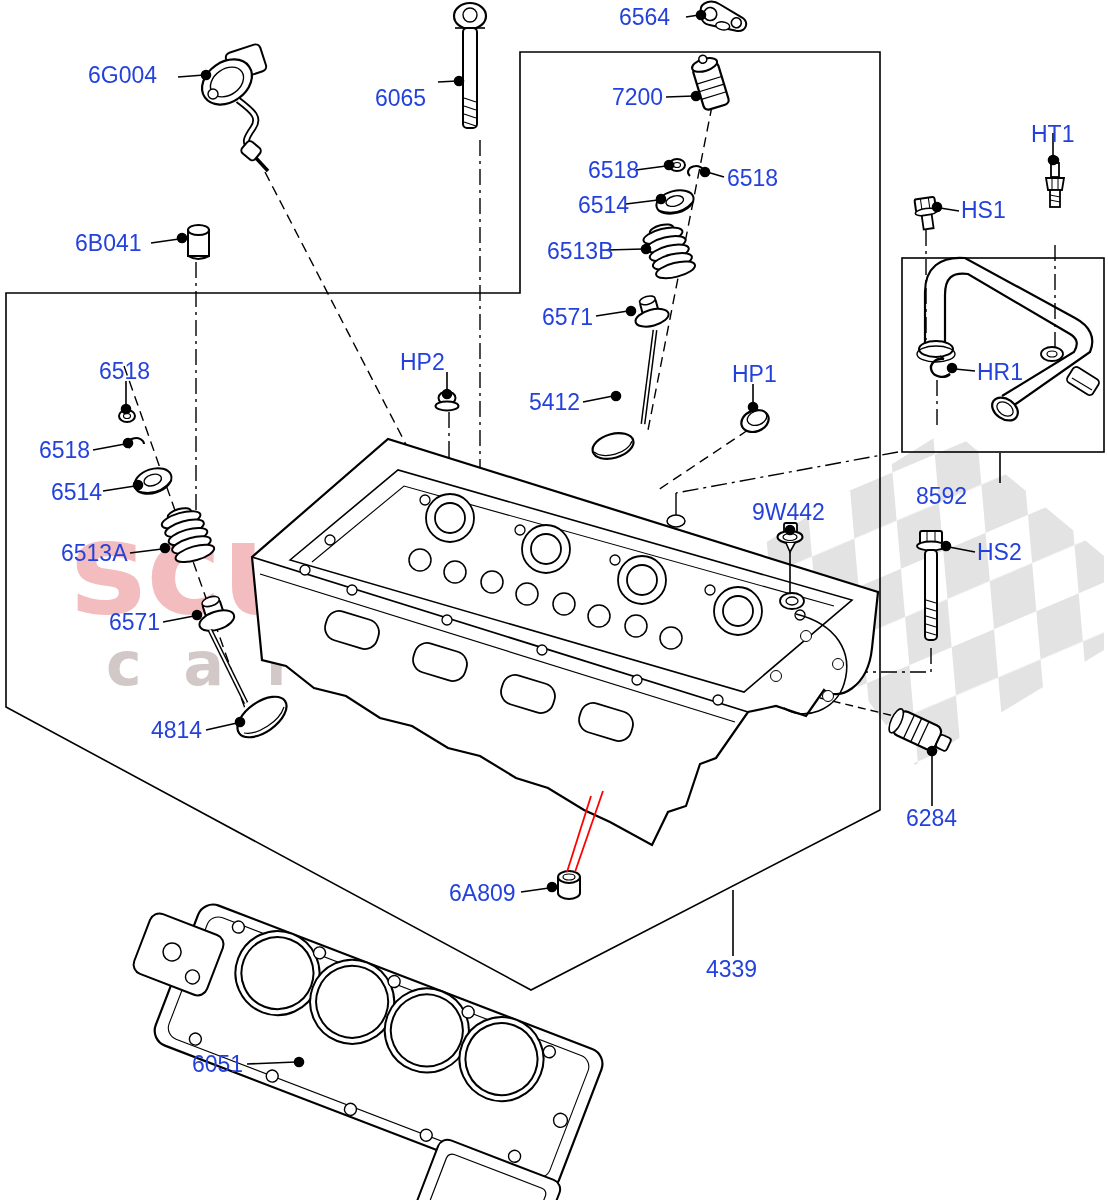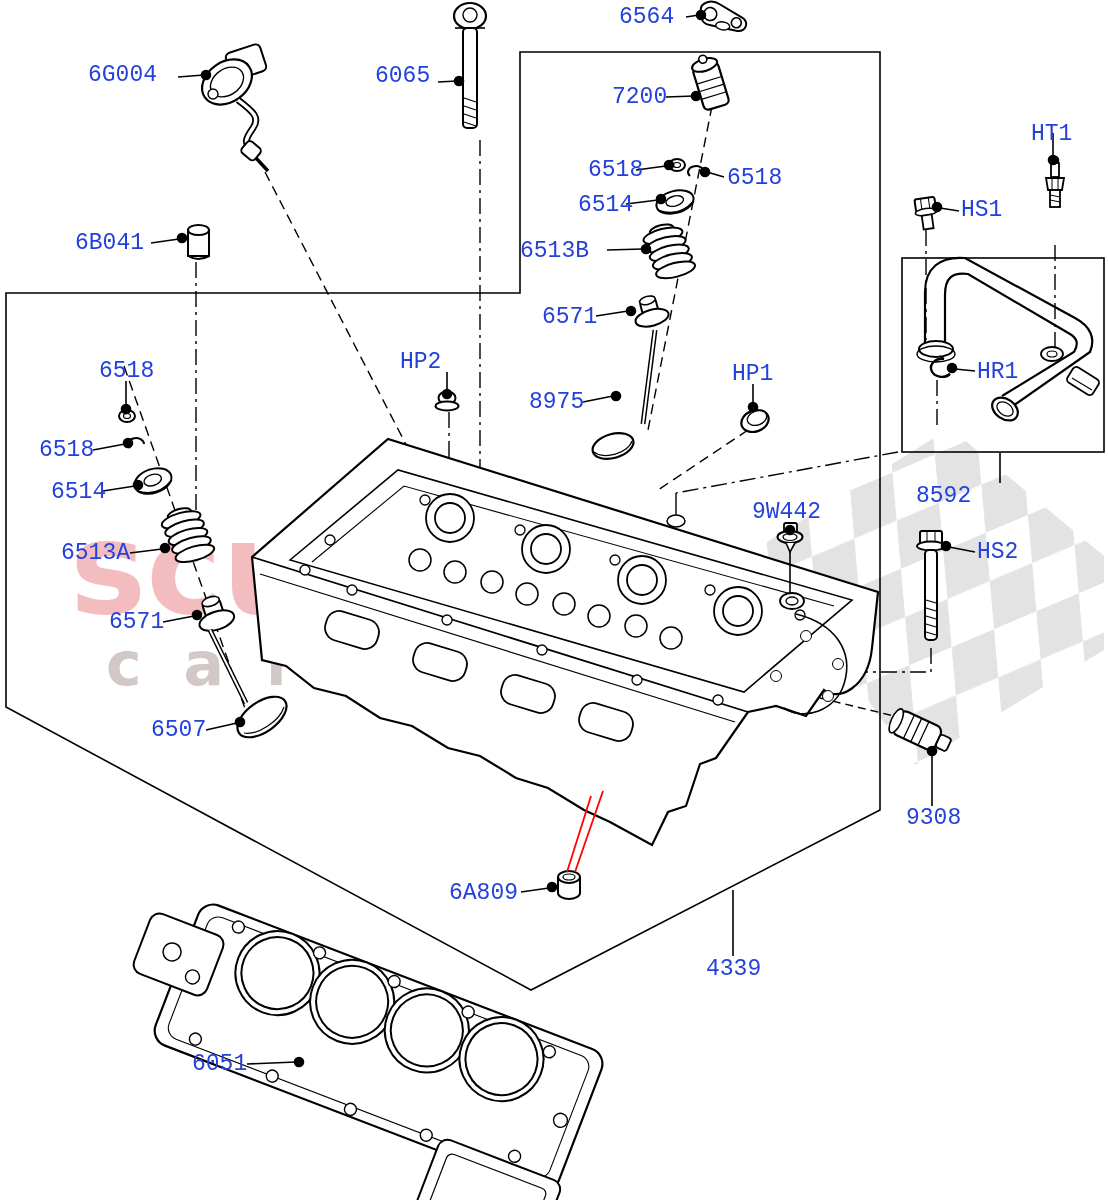--- a/index.html
+++ b/index.html
@@ -6,21 +6,21 @@
   #stage{position:relative;width:1108px;height:1200px;overflow:hidden;background:#fff;
          font-family:"Liberation Sans", sans-serif;}
   .wm-brand{position:absolute;left:70px;top:505px;font-family:"DejaVu Sans",sans-serif;
             font-weight:bold;font-size:128px;line-height:128px;letter-spacing:0px;
             color:#f3bdc0;z-index:1;user-select:none;}
   .wm-sub{position:absolute;left:106px;top:632px;font-family:"DejaVu Sans",sans-serif;
           font-weight:bold;font-size:60px;line-height:64px;letter-spacing:42px;word-spacing:66px;
           color:#d3c8c8;z-index:1;user-select:none;}
   svg.art{position:absolute;left:0;top:0;z-index:2;}
   .lbl{position:absolute;z-index:3;color:#2442db;font-size:23px;line-height:24px;
-       font-family:Liberation Mono, monospace;white-space:nowrap;}
+       font-family:Liberation Sans, sans-serif;white-space:nowrap;}
 </style>
 </head>
 <body>
 
 <div id="stage">
 
   <div class="wm-brand">scuderia</div>
   <div class="wm-sub">car parts</div>
 
   <svg class="art" width="1108" height="1200" viewBox="0 0 1108 1200">
@@ -375,41 +375,41 @@
       <path d="M163,622 L194,616"></path>
         <circle cx="197" cy="615" r="4.5"></circle>
       <path d="M206,730 L237,723"></path>
         <circle cx="240" cy="722" r="4.5"></circle>
       <path d="M151,243 L179,239"></path>
         <circle cx="182" cy="238" r="4.5"></circle>
     </g>
   </svg>
 
   <div class="lbl" style="left:88px;top:63px">6G004</div>
-  <div class="lbl" style="left:375px;top:64px">6065</div>
+  <div class="lbl" style="left:375px;top:86px">6065</div>
   <div class="lbl" style="left:619px;top:5px">6564</div>
   <div class="lbl" style="left:612px;top:85px">7200</div>
   <div class="lbl" style="left:588px;top:158px">6518</div>
   <div class="lbl" style="left:727px;top:166px">6518</div>
   <div class="lbl" style="left:578px;top:193px">6514</div>
-  <div class="lbl" style="left:520px;top:239px">6513B</div>
+  <div class="lbl" style="left:547px;top:239px">6513B</div>
   <div class="lbl" style="left:542px;top:305px">6571</div>
-  <div class="lbl" style="left:529px;top:390px">8975</div>
+  <div class="lbl" style="left:529px;top:390px">5412</div>
   <div class="lbl" style="left:400px;top:350px">HP2</div>
   <div class="lbl" style="left:732px;top:362px">HP1</div>
   <div class="lbl" style="left:1031px;top:122px">HT1</div>
   <div class="lbl" style="left:961px;top:198px">HS1</div>
   <div class="lbl" style="left:977px;top:360px">HR1</div>
   <div class="lbl" style="left:916px;top:484px">8592</div>
   <div class="lbl" style="left:752px;top:500px">9W442</div>
   <div class="lbl" style="left:977px;top:540px">HS2</div>
-  <div class="lbl" style="left:906px;top:806px">9308</div>
+  <div class="lbl" style="left:906px;top:806px">6284</div>
   <div class="lbl" style="left:449px;top:881px">6A809</div>
   <div class="lbl" style="left:706px;top:957px">4339</div>
   <div class="lbl" style="left:192px;top:1052px">6051</div>
   <div class="lbl" style="left:99px;top:359px">6518</div>
   <div class="lbl" style="left:39px;top:438px">6518</div>
   <div class="lbl" style="left:51px;top:480px">6514</div>
   <div class="lbl" style="left:61px;top:541px">6513A</div>
   <div class="lbl" style="left:109px;top:610px">6571</div>
-  <div class="lbl" style="left:151px;top:718px">6507</div>
+  <div class="lbl" style="left:151px;top:718px">4814</div>
   <div class="lbl" style="left:75px;top:231px">6B041</div>
 </div>
 
 </body></html>

